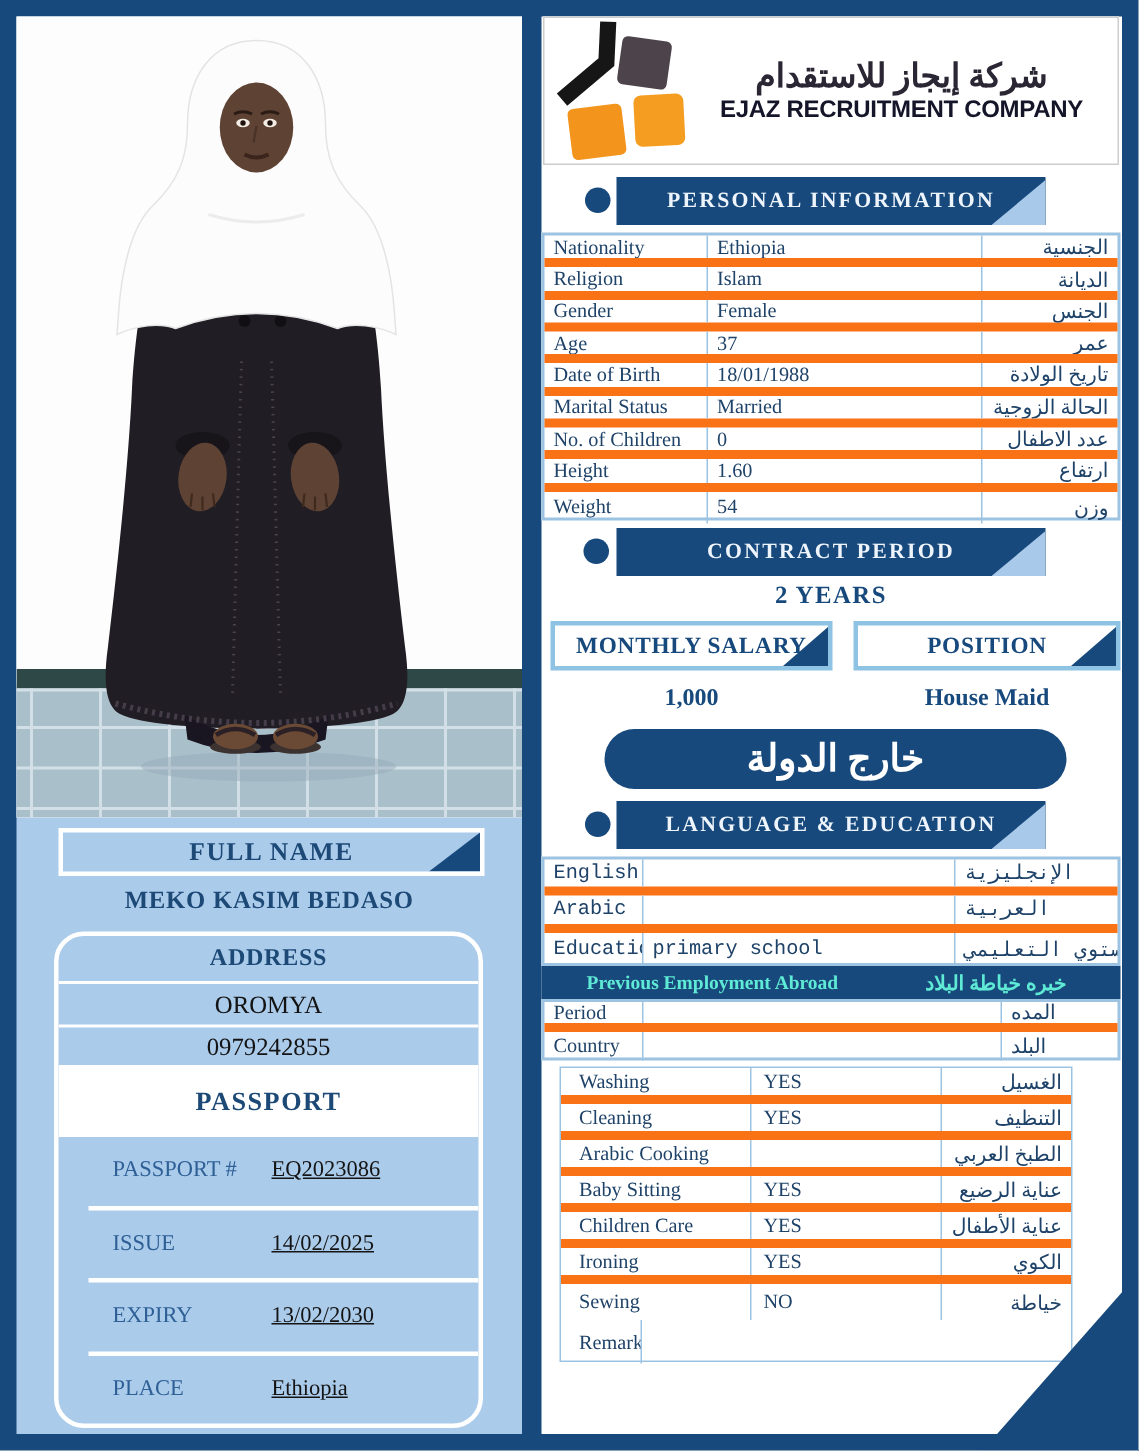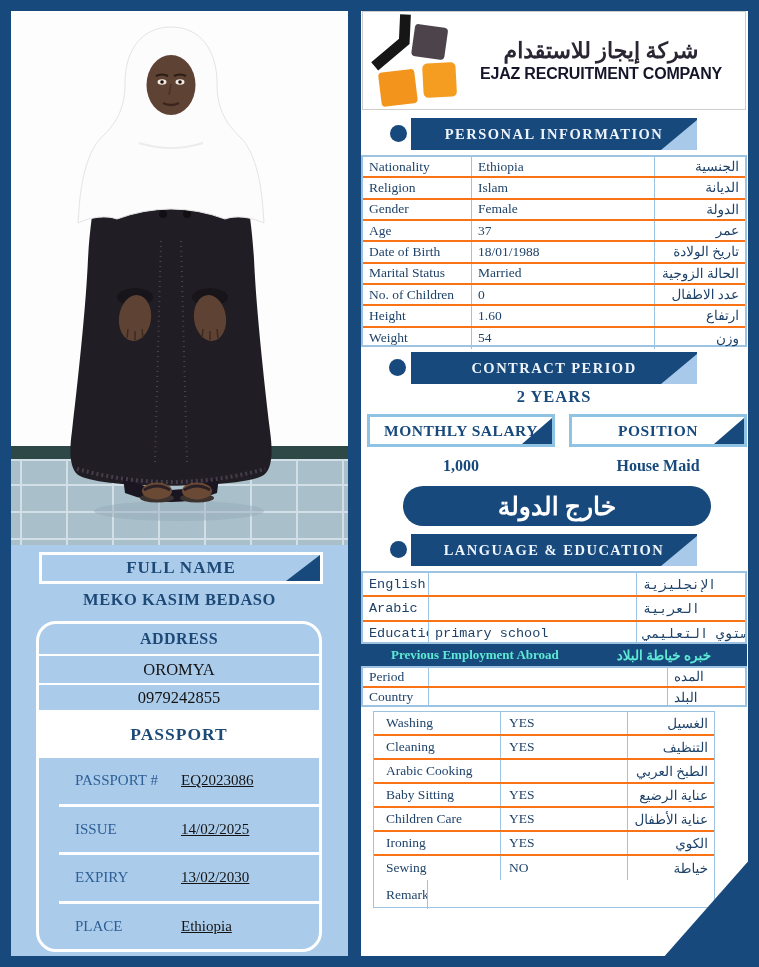--- a/index.html
+++ b/index.html
@@ -44,21 +44,21 @@
            letter-spacing:-0.2px;margin-top:2px;}
   
   .bullet{position:absolute;width:17px;height:17px;border-radius:50%;background:#17497c;}
   .banner{position:absolute;left:50px;width:286px;height:32px;background:#17497c;display:flex;
           align-items:center;justify-content:center;color:#eef4fb;font-weight:bold;font-size:14.5px;
           letter-spacing:1.5px;}
   .banner .tri{position:absolute;right:0;bottom:0;width:36px;height:30px;background:#a9c9ea;
                clip-path:polygon(100% 0,100% 100%,0 100%);}
   
   .gtable{position:absolute;border:2px solid #9cc3e2;box-sizing:border-box;background:#fff;}
-  .gtable .trow{display:flex;border-bottom:2px solid #f97316;box-sizing:border-box;}
+  .gtable .trow{display:flex;border-bottom:6px solid #f97316;box-sizing:border-box;}
   .gtable .trow:last-child{border-bottom:0;}
   .gtable .tcell{display:flex;align-items:center;border-right:1px solid #9cc3e2;box-sizing:border-box;
                  color:#1e4268;font-size:13.5px;padding:0 6px;overflow:hidden;white-space:nowrap;}
   .gtable .tcell:last-child{border-right:0;}
   .gtable .c-ar{direction:rtl;}
   .pi-table{left:0;top:144px;width:386px;height:192px;}
   .pi-table .trow{height:21.33px;}
   .pi-table .c-label{width:109px;}
   .pi-table .c-value{flex:1;}
   .pi-table .c-ar{width:90px;justify-content:flex-start;}
@@ -230,21 +230,21 @@
           <div class="tcell c-ar">الجنسية</div>
         </div>
         <div class="trow">
           <div class="tcell c-label">Religion</div>
           <div class="tcell c-value">Islam</div>
           <div class="tcell c-ar">الديانة</div>
         </div>
         <div class="trow">
           <div class="tcell c-label">Gender</div>
           <div class="tcell c-value">Female</div>
-          <div class="tcell c-ar">الدولة</div>
+          <div class="tcell c-ar">الجنس</div>
         </div>
         <div class="trow">
           <div class="tcell c-label">Age</div>
           <div class="tcell c-value">37</div>
           <div class="tcell c-ar">عمر</div>
         </div>
         <div class="trow">
           <div class="tcell c-label">Date of Birth</div>
           <div class="tcell c-value">18/01/1988</div>
           <div class="tcell c-ar">تاريخ الولادة</div>

